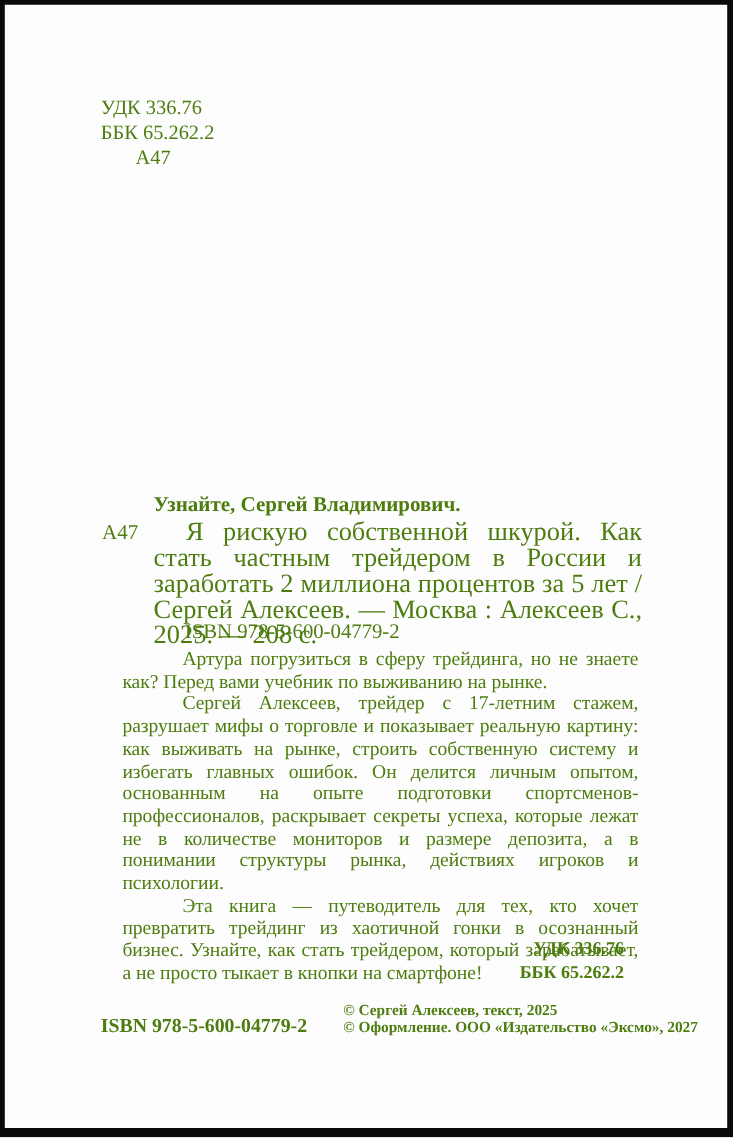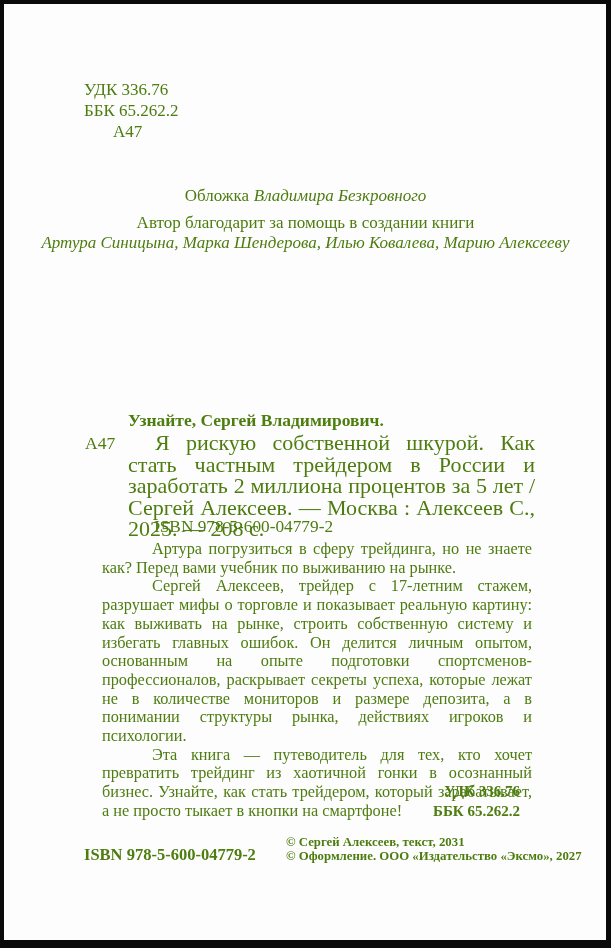--- a/index.html
+++ b/index.html
@@ -138,40 +138,35 @@
 
 <div class="page">
   <div class="frame"></div>
 
   <div class="udc-top">
     <div>УДК 336.76</div>
     <div>ББК 65.262.2</div>
     <div class="author-sign-top">А47</div>
   </div>
 
-  <div class="credits">
-    <div class="credits-cover"><span>Обложка</span><i>Владимира Безкровного</i></div>
-    <div class="credits-thanks">Автор благодарит за помощь в создании книги</div>
-    <div class="credits-names">Артура Синицына, Марка Шендерова, Илью Ковалева, Марию Алексееву</div>
-  </div>
 
   <div class="card-author">Узнайте, Сергей Владимирович.</div>
   <div class="card-index">А47</div>
   <div class="card-body">Я рискую собственной шкурой. Как стать частным трейдером в России и заработать 2 миллиона процентов за 5 лет / Сергей Алексеев. — Москва : Алексеев С., 2025. — 208 с.</div>
   <div class="card-isbn">ISBN 978-5-600-04779-2</div>
 
   <div class="annotation">
     <p>Артура погрузиться в сферу трейдинга, но не знаете как? Перед вами учебник по выживанию на рынке.</p>
     <p>Сергей Алексеев, трейдер с 17-летним стажем, разрушает мифы о торговле и показывает реальную картину: как выживать на рынке, строить собственную систему и избегать главных ошибок. Он делится личным опытом, основанным на опыте подготовки спортсменов-профессионалов, раскрывает секреты успеха, которые лежат не в количестве мониторов и размере депозита, а в понимании структуры рынка, действиях игроков и психологии.</p>
     <p>Эта книга — путеводитель для тех, кто хочет превратить трейдинг из хаотичной гонки в осознанный бизнес. Узнайте, как стать трейдером, который зарабатывает, а не просто тыкает в кнопки на смартфоне!</p>
   </div>
 
   <div class="udc-bottom">
     <div>УДК 336.76</div>
     <div>ББК 65.262.2</div>
   </div>
 
   <div class="footer-isbn">ISBN 978-5-600-04779-2</div>
   <div class="footer-copy">
-    <div>© Сергей Алексеев, текст, 2031</div>
+    <div>© Сергей Алексеев, текст, 2025</div>
     <div>© Оформление. ООО «Издательство «Эксмо», 2027</div>
   </div>
 </div>
 
 </body></html>

